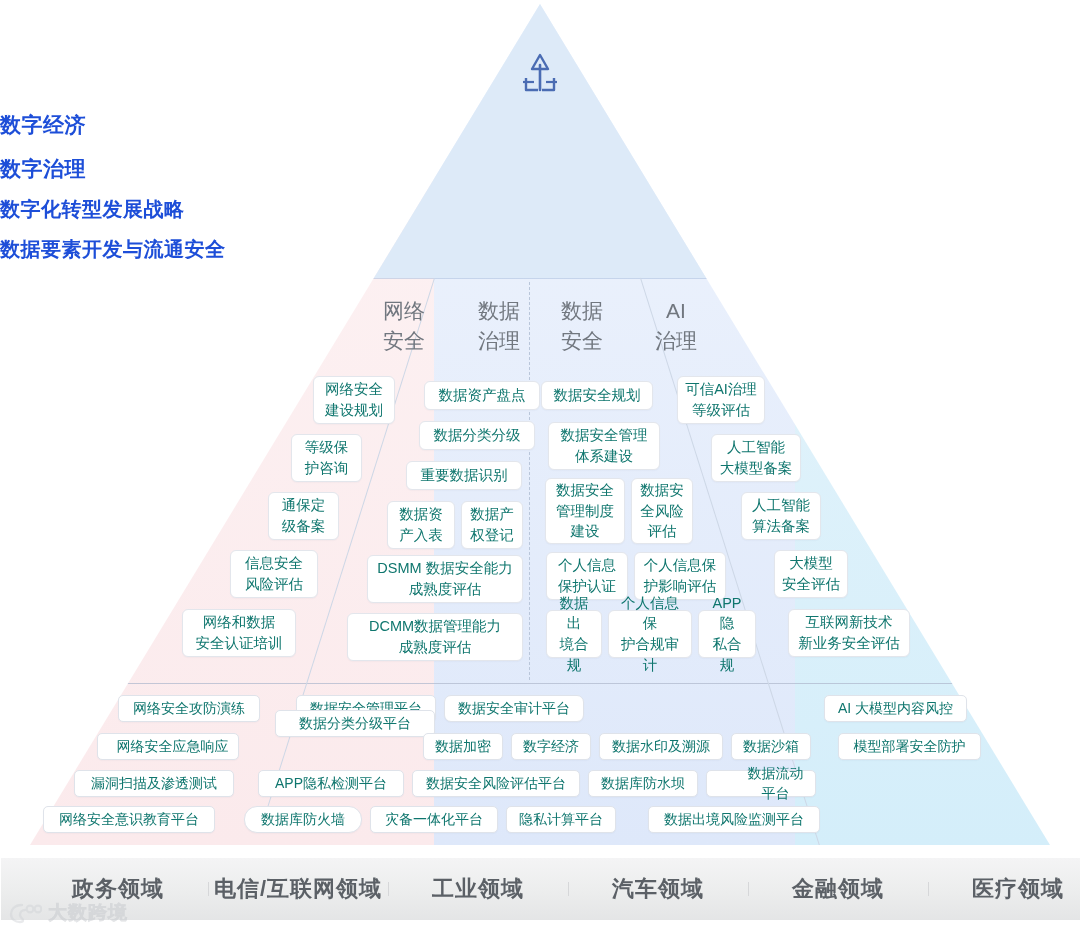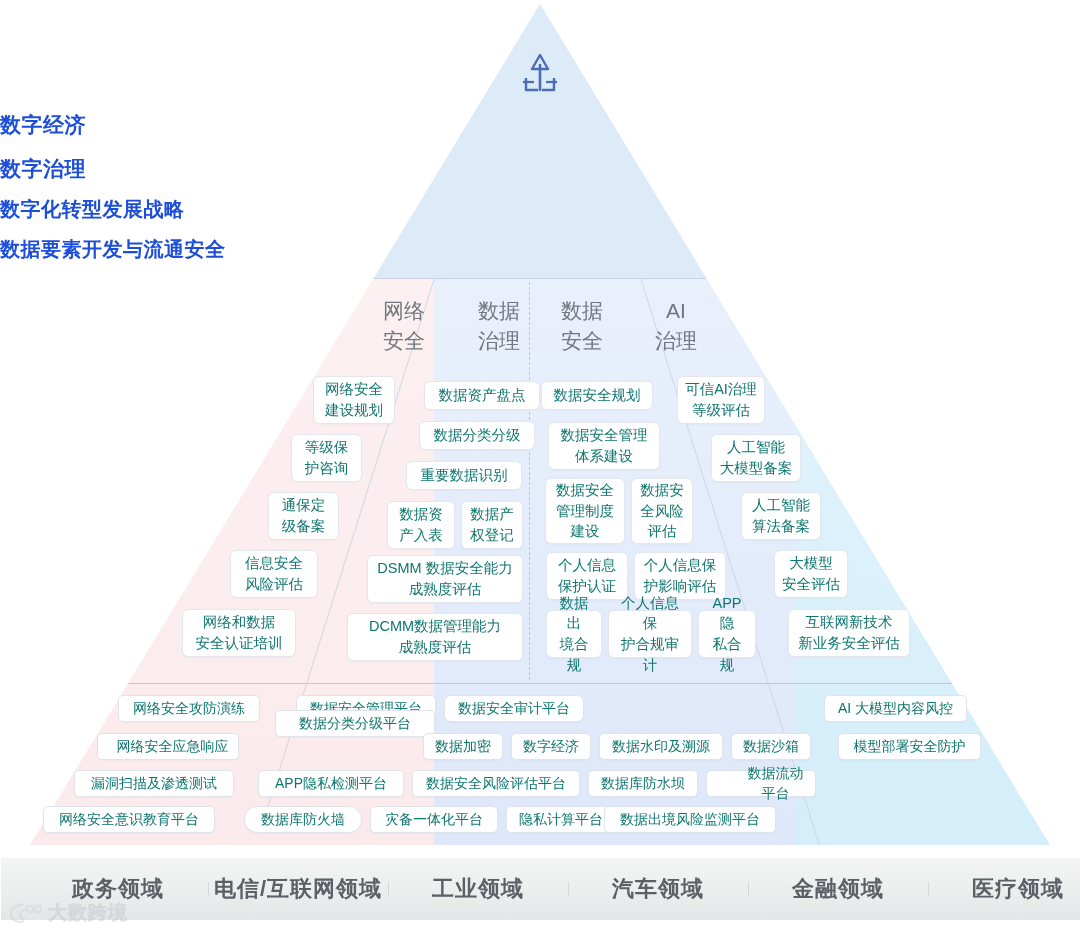--- a/index.html
+++ b/index.html
@@ -241,21 +241,21 @@
   <div class="pill plat" style="left:74px;top:770px;width:160px;height:27px;">漏洞扫描及渗透测试</div>
   <div class="pill plat" style="left:258px;top:770px;width:146px;height:27px;">APP隐私检测平台</div>
   <div class="pill plat" style="left:412px;top:770px;width:168px;height:27px;">数据安全风险评估平台</div>
   <div class="pill plat" style="left:588px;top:770px;width:110px;height:27px;">数据库防水坝</div>
   <div class="pill plat" style="left:706px;top:770px;width:110px;height:27px;padding-left:36px;">数据流动平台</div>
 
   <div class="pill plat" style="left:43px;top:806px;width:172px;height:27px;">网络安全意识教育平台</div>
   <div class="pill plat" style="left:244px;top:806px;width:118px;height:27px;border-radius:13px;">数据库防火墙</div>
   <div class="pill plat" style="left:370px;top:806px;width:128px;height:27px;">灾备一体化平台</div>
   <div class="pill plat" style="left:506px;top:806px;width:110px;height:27px;">隐私计算平台</div>
-  <div class="pill plat" style="left:604px;top:806px;width:172px;height:27px;">数据出境风险监测平台</div>
+  <div class="pill plat" style="left:648px;top:806px;width:172px;height:27px;">数据出境风险监测平台</div>
 
   <div id="domainbar">
     <div class="domain">政务领域</div>
     <div class="domain">电信/互联网领域</div>
     <div class="domain">工业领域</div>
     <div class="domain">汽车领域</div>
     <div class="domain">金融领域</div>
     <div class="domain">医疗领域</div>
   </div>
 

